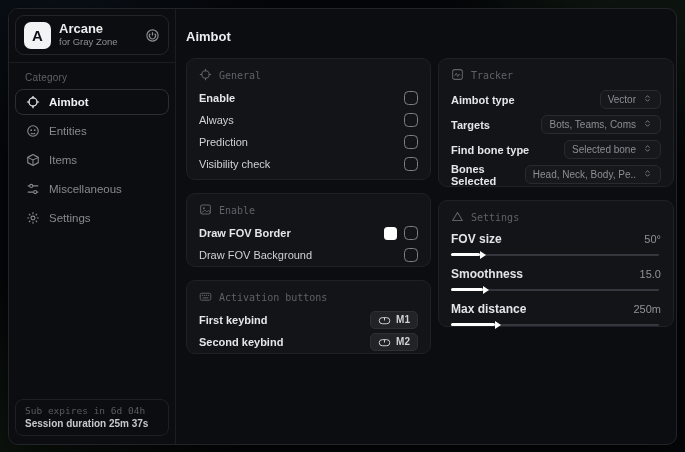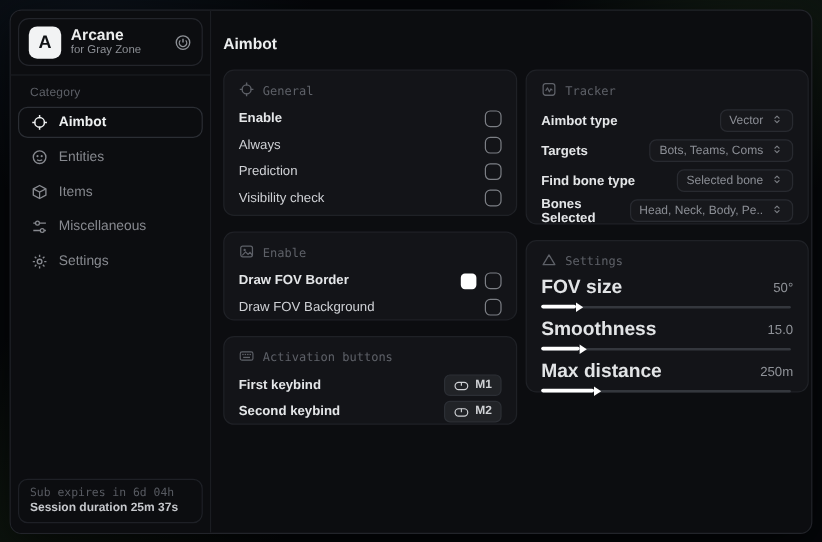--- a/index.html
+++ b/index.html
@@ -134,21 +134,21 @@
     border:1px solid #2c2f35;
     border-radius:5px;
     padding:2px 7px;
     height:18px;
     font-size:10px; font-weight:bold; color:#cfd1d5;
     cursor:pointer;
   }
   
   .acc-row { margin-bottom:3px; }
   .acc-top { display:flex; justify-content:space-between; align-items:center; height:20px; }
-  .acc-label { font-size:16px; font-weight:bold; color:#e2e4e6; }
+  .acc-label { font-size:12px; font-weight:bold; color:#e2e4e6; }
   .acc-value { font-size:11px; color:#8f9298; }
   .slider { position:relative; height:12px; margin-bottom:2px; cursor:pointer; }
   .slider-track {
     position:absolute; left:0; right:2px; top:5px; height:2px;
     background:#34373d; border-radius:2px;
   }
   .slider-fill {
     position:absolute; left:0; top:4px; height:3px;
     background:#ffffff; border-radius:2px;
   }

